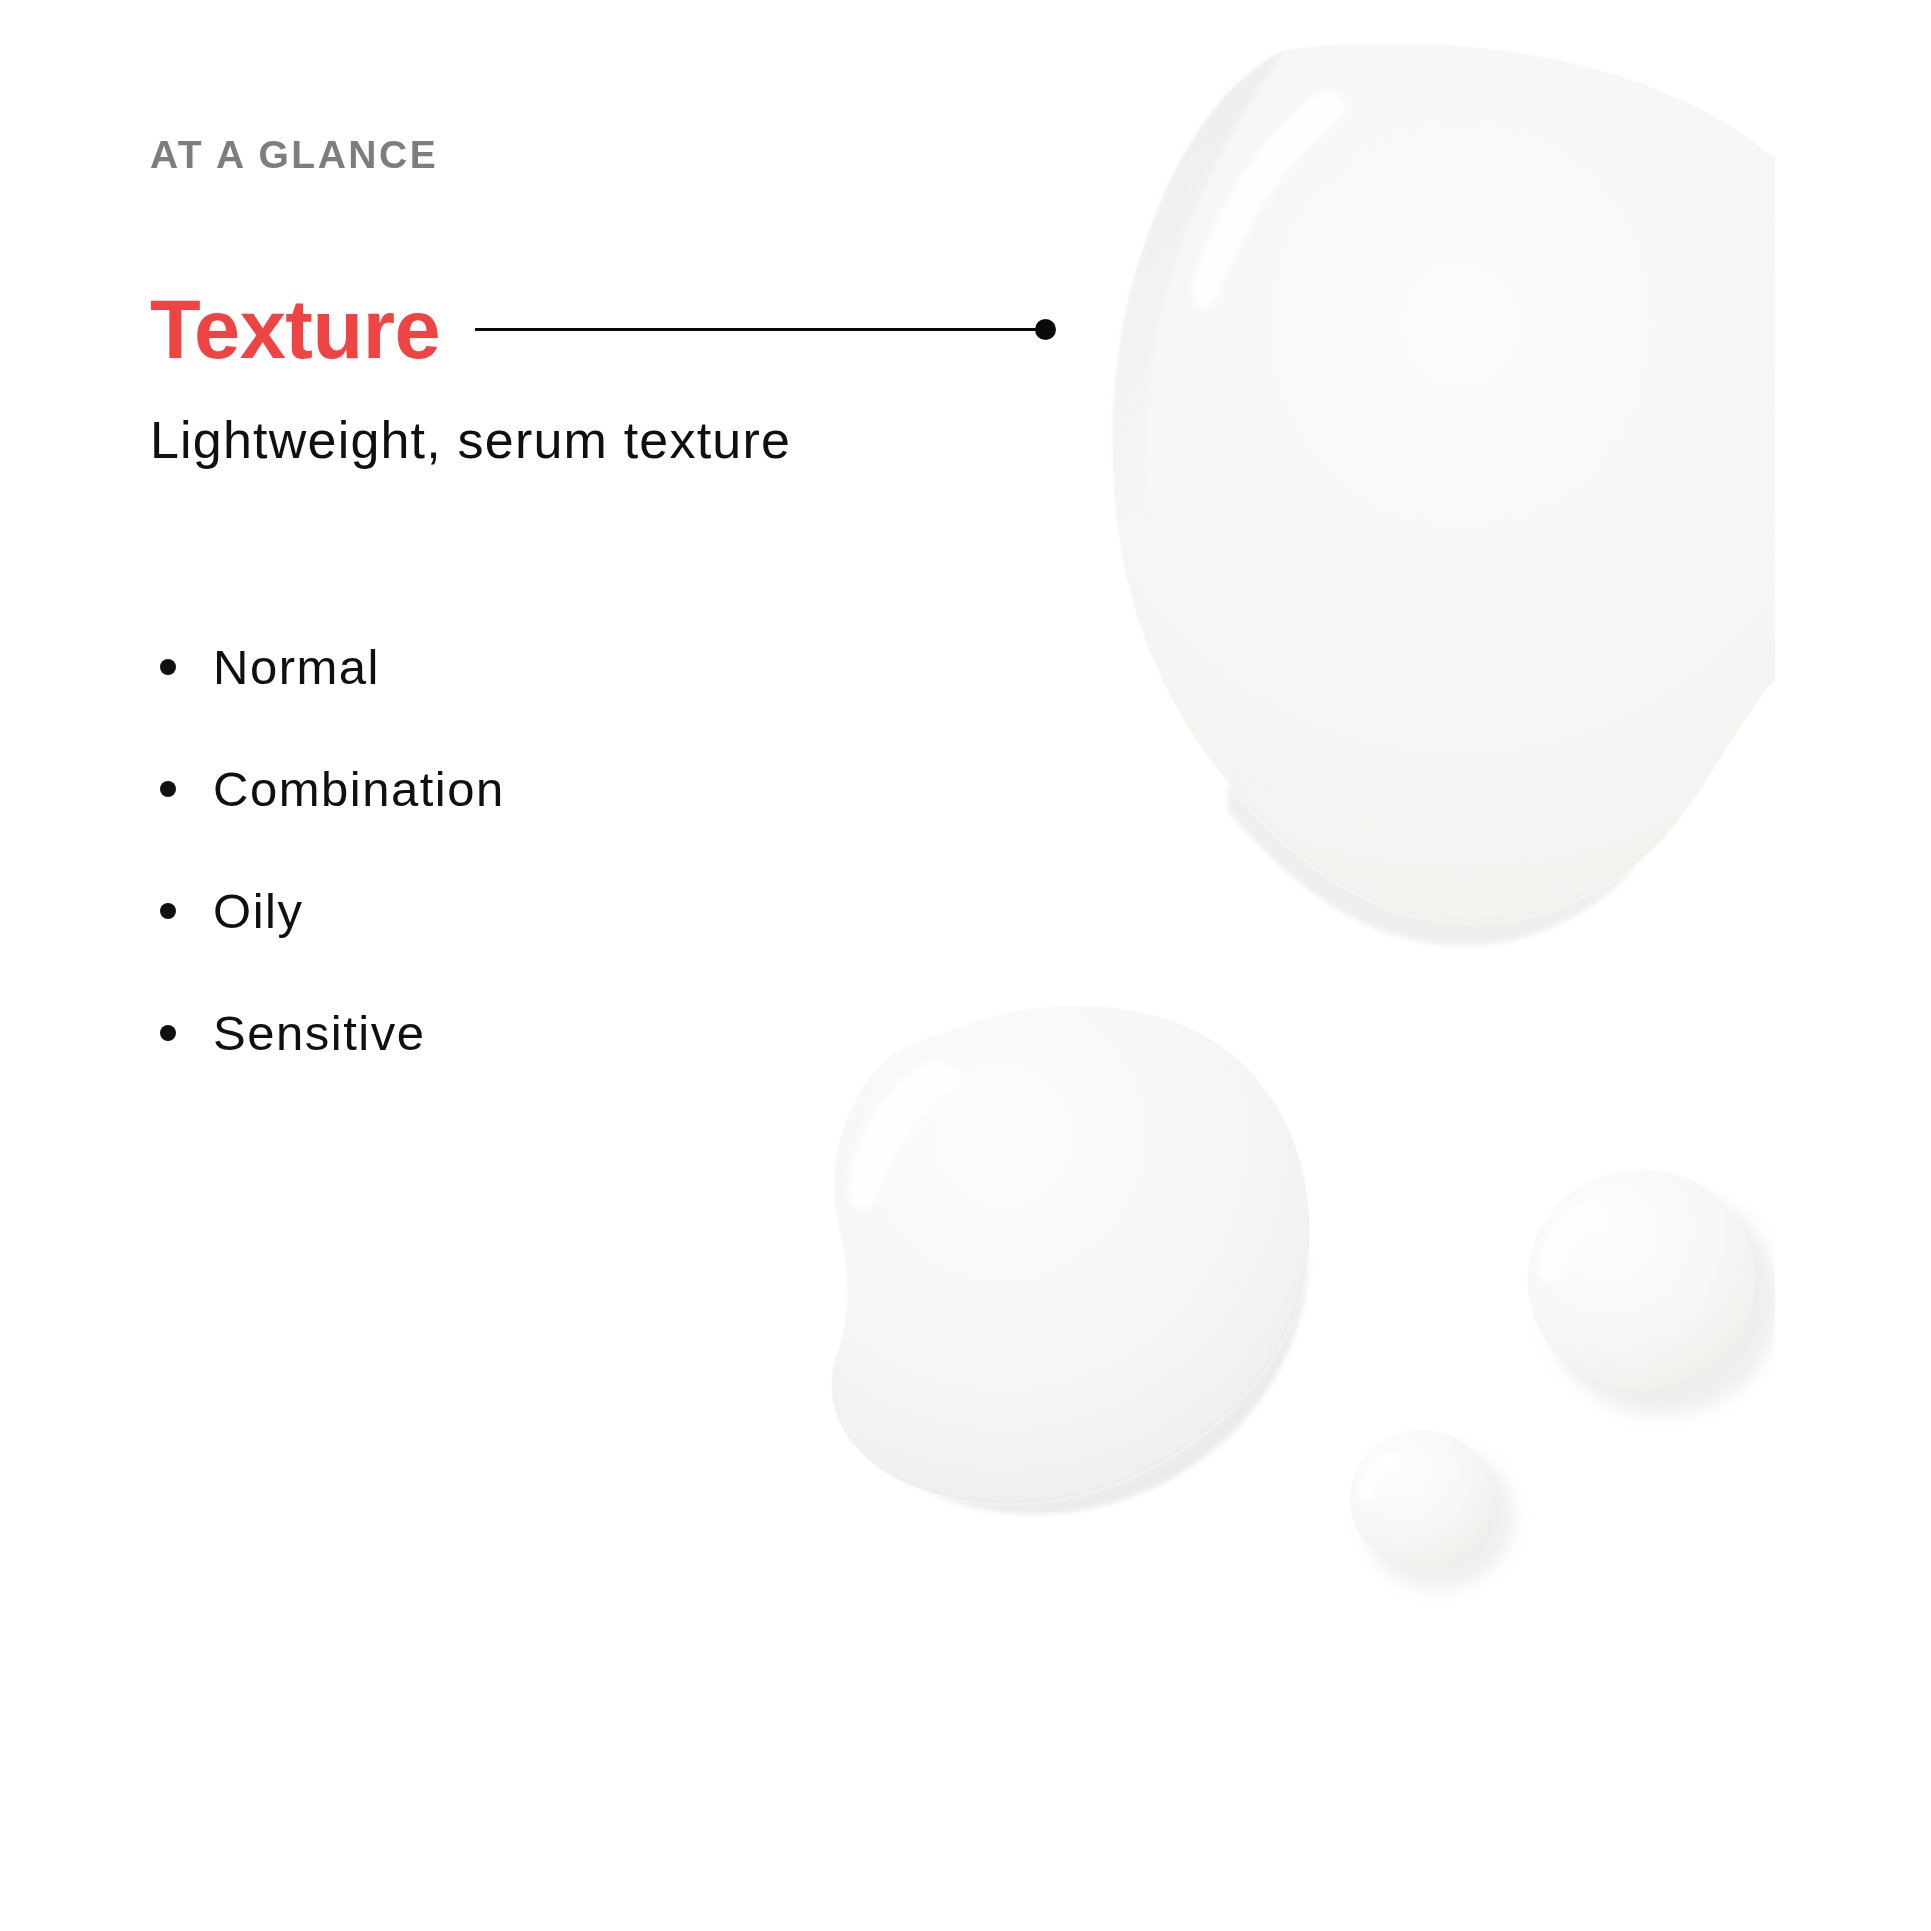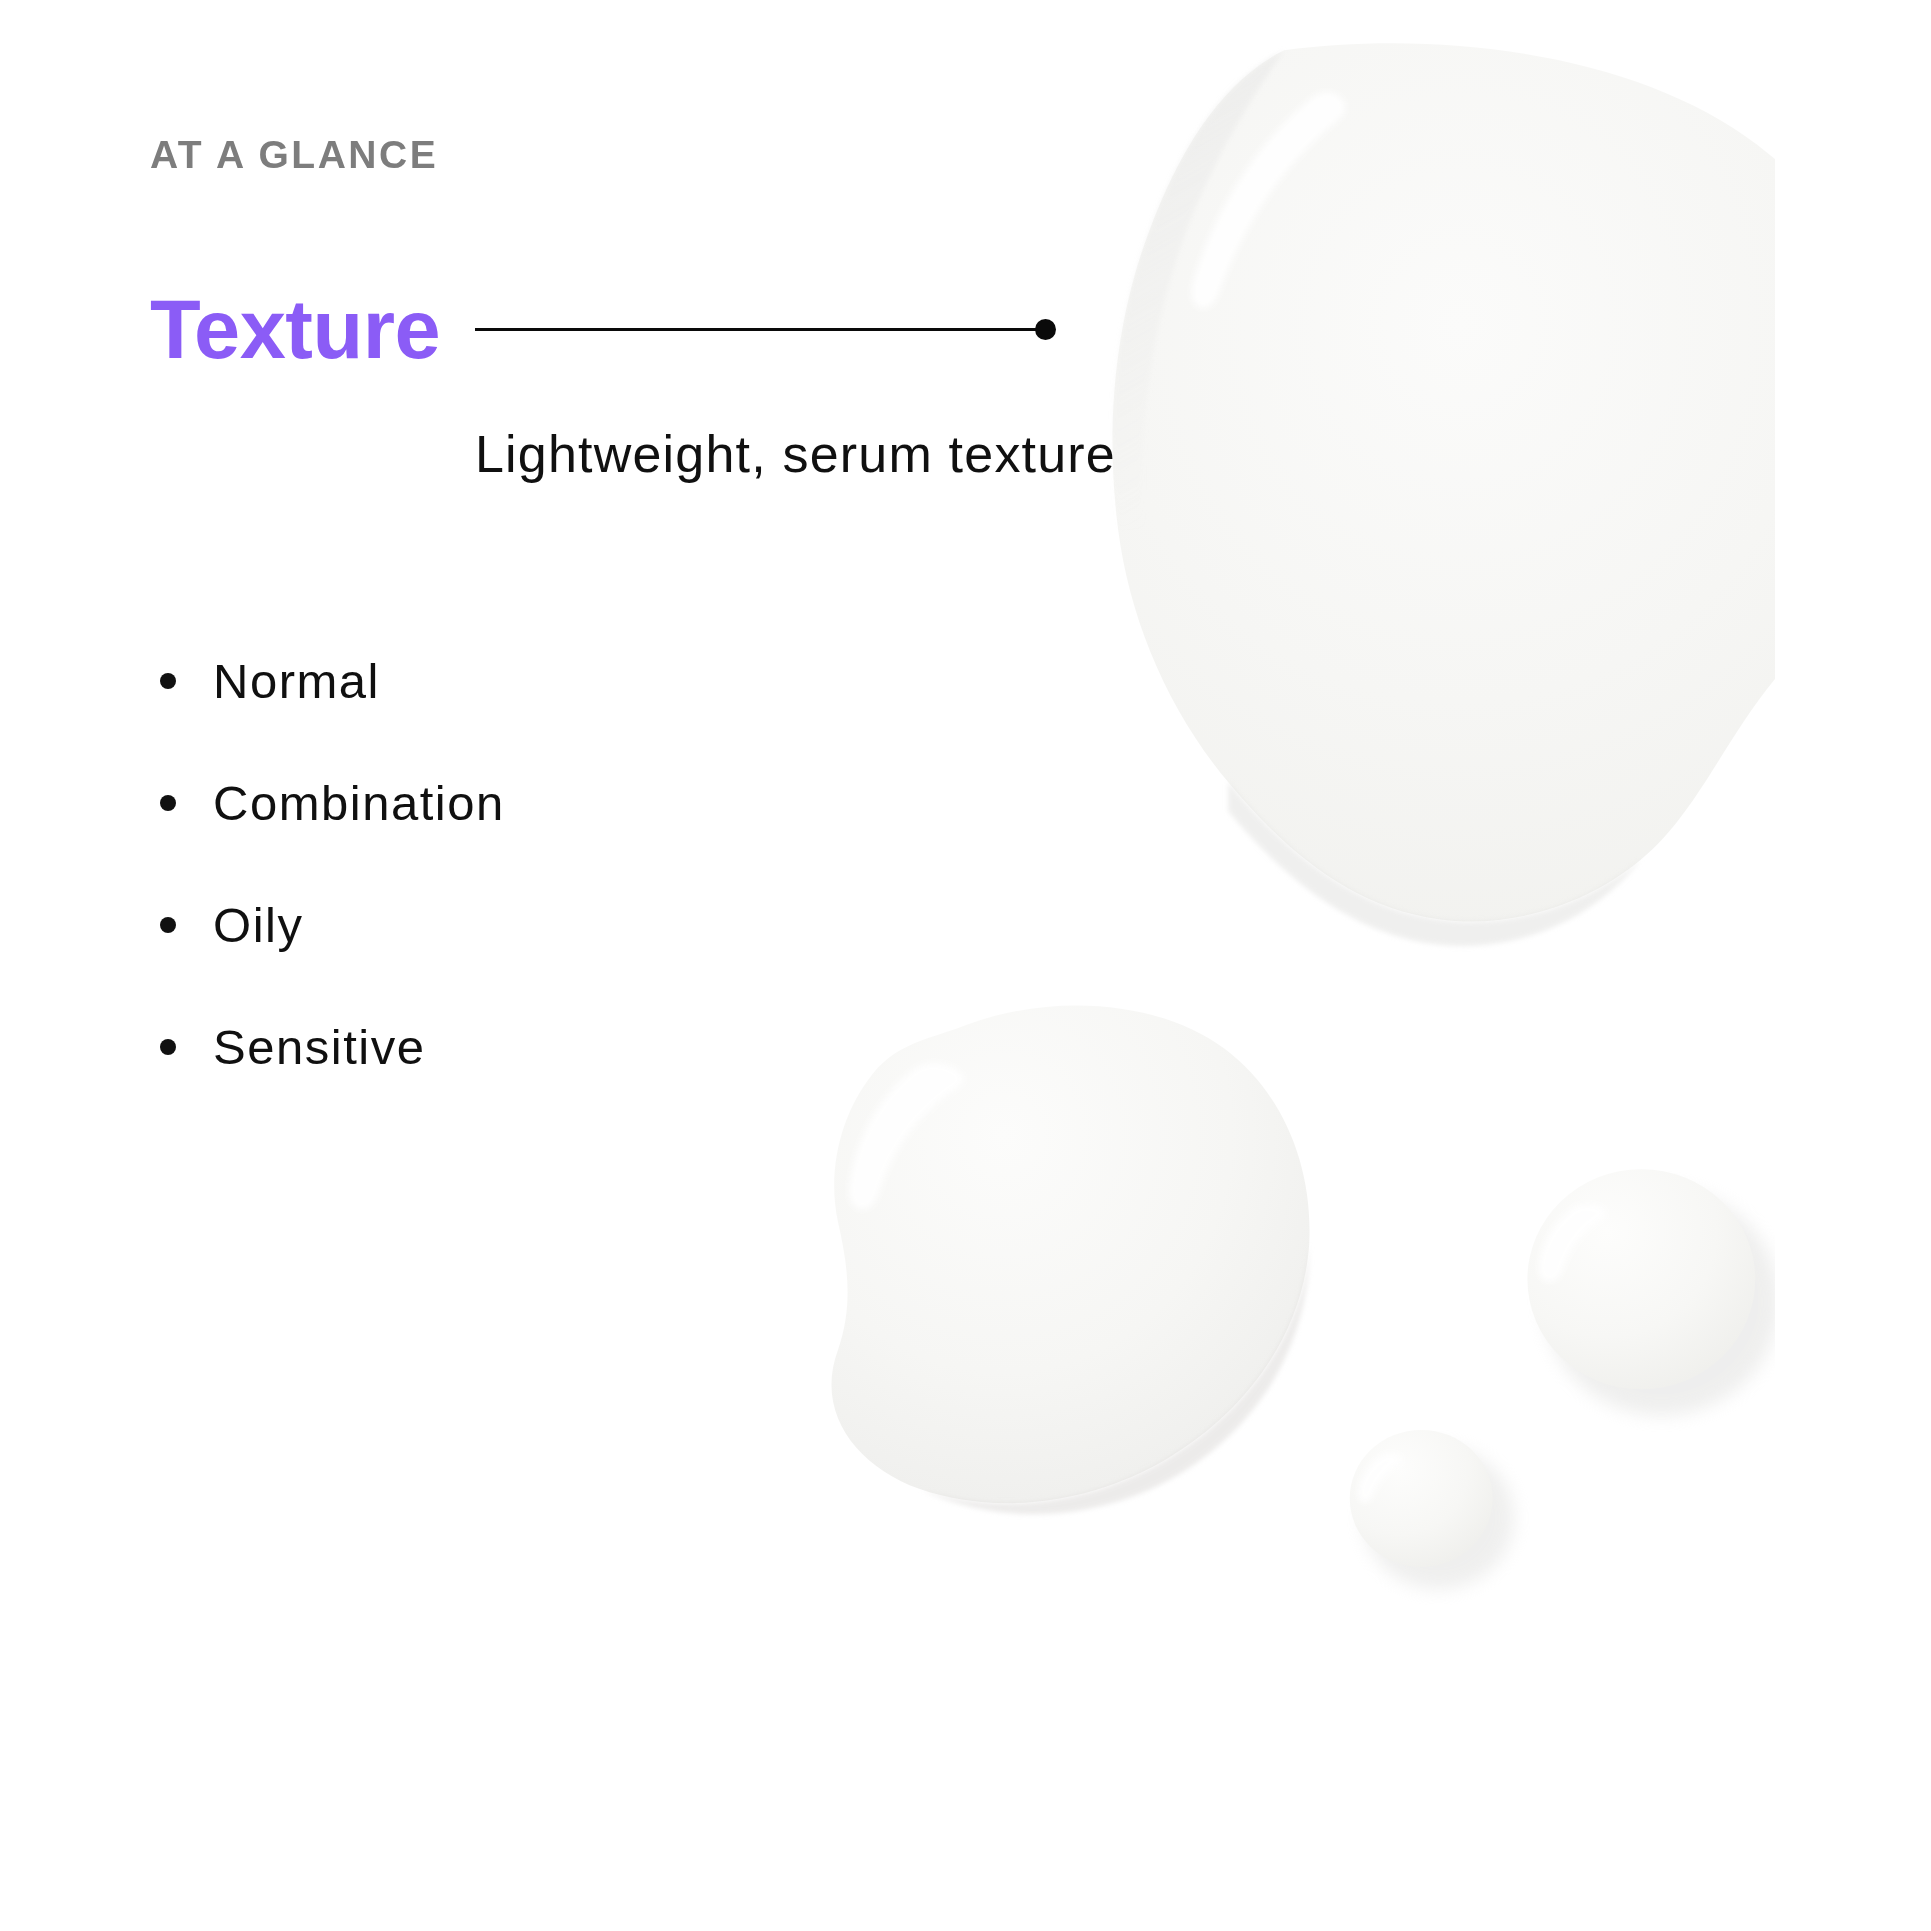--- a/index.html
+++ b/index.html
@@ -45,21 +45,21 @@
   .section-texture { margin-top:114px; }
 
   .heading-row {
     display:flex;
     align-items:center;
   }
 
   .heading {
     font-size:83px;
     font-weight:bold;
-    color:#8b5cf6;
+    color:#ef4444;
     letter-spacing:-0.5px;
     line-height:1;
     white-space:nowrap;
   }
 
   .connector {
     display:flex;
     align-items:center;
     margin-left:35px;
     flex:1;
@@ -72,28 +72,27 @@
   }
   .connector-dot {
     width:21px; height:21px;
     border-radius:50%;
     background:#0a0a0a;
     margin-left:-1.9px;
     flex:none;
   }
 
   .subtitle {
-    margin-top:54px;
+    margin-top:40px;
     font-size:52px;
     font-weight:400;
     color:#101010;
     letter-spacing:1.2px;
     line-height:1.15;
     white-space:nowrap;
-    text-align:right;
   }
 
   .section-skin { margin-top:172px; }
 
   .bullet-list {
     margin-top:60px;
     list-style:none;
   }
 
   .bullet-item {

